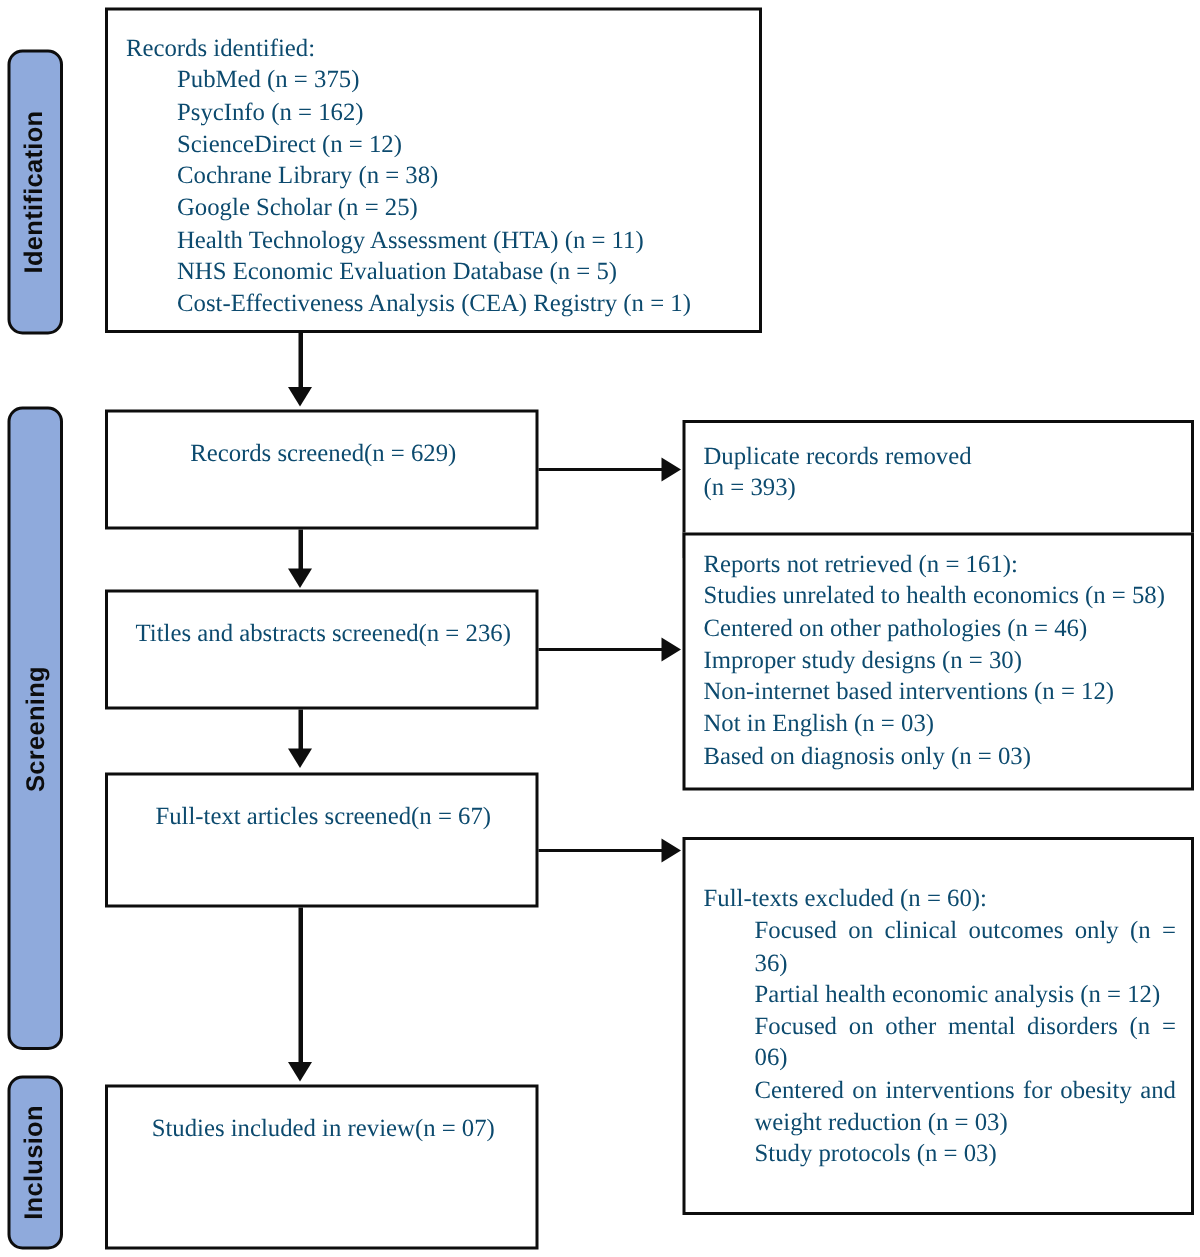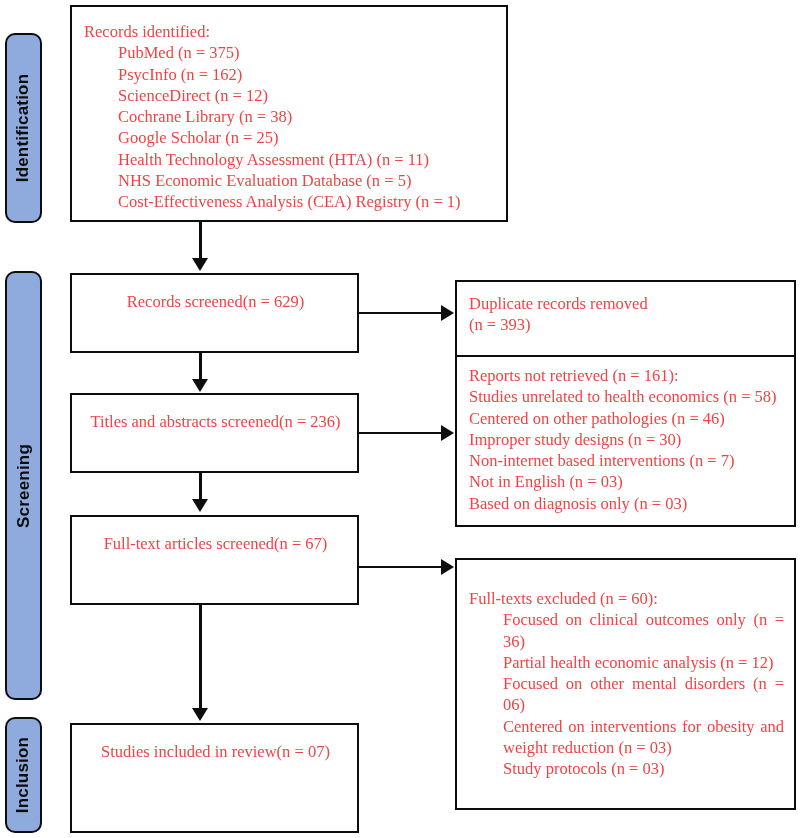--- a/index.html
+++ b/index.html
@@ -40,21 +40,21 @@
 
   
   .flow-box {
     position: absolute;
     box-sizing: border-box;
     background: #ffffff;
     border: 2.5px solid #0d0d0d;
     padding: 16px 10px 8px 12px;
     font-size: 16.5px;
     line-height: 1.29;
-    color: #ef4444;
+    color: #0c4a6e;
   }
   .flow-box.centered-text {
     display: flex;
     flex-direction: row;
     justify-content: center;
   }
   .flow-box .line { white-space: nowrap; }
   .flow-box .line.indent { padding-left: 34px; }
   .flow-box .para {
     text-align: justify;
@@ -146,21 +146,21 @@
   </div>
 
   <div class="h-line" style="left:359px; top:432px; width:83px;"></div>
   <div class="arrow-right" style="left:441px; top:425px;"></div>
 
   <div class="flow-box" style="left:455px; top:355px; width:341px; height:172px; padding-top:8px;">
     <div class="line">Reports not retrieved (n = 161):</div>
     <div class="para">Studies unrelated to health economics (n = 58)</div>
     <div class="line">Centered on other pathologies (n = 46)</div>
     <div class="line">Improper study designs (n = 30)</div>
-    <div class="line">Non-internet based interventions (n = 7)</div>
+    <div class="line">Non-internet based interventions (n = 12)</div>
     <div class="line">Not in English (n = 03)</div>
     <div class="line">Based on diagnosis only (n = 03)</div>
   </div>
 
   <div class="v-line" style="left:199px; top:473px; height:28px;"></div>
   <div class="arrow-down" style="left:192px; top:499px;"></div>
 
   <div class="flow-box centered-text" style="left:70px; top:515px; width:289px; height:90px;font-family:Liberation Serif, serif;">
     <div class="line">Full-text articles screened</div>
     <div class="line">(n = 67)</div>

